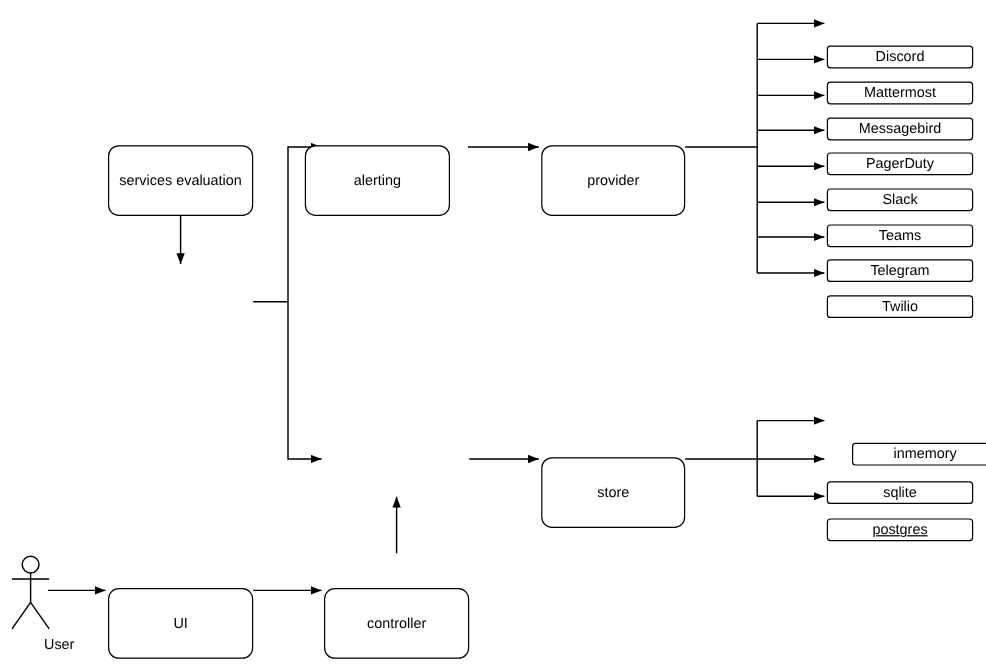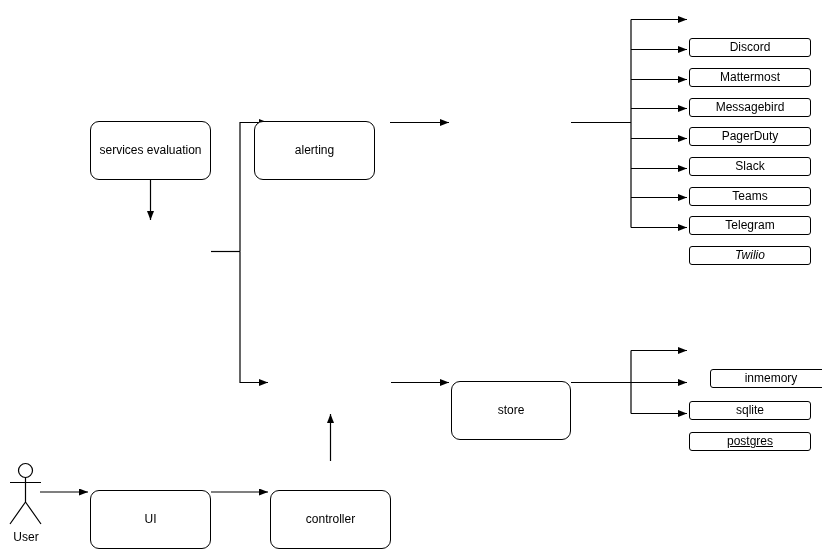--- a/index.html
+++ b/index.html
@@ -43,24 +43,24 @@
     height: 59px;
   }
   .node.leaf {
     width: 122px;
     height: 19px;
     border-radius: 3px;
     padding: 0 4px;
   }
   .actor-label {
     position: absolute;
-    left: 6px;
+    left: 22px;
     top: 530px;
     width: 40px;
-    text-align: center;
+    text-align: right;
     font-size: 12px;
   }
 </style>
 </head>
 <body>
 
 <div id="canvas">
 
   <svg id="edge-layer" viewBox="0 0 822 554" xmlns="http://www.w3.org/2000/svg">
     <defs>
@@ -111,36 +111,37 @@
         <path d="M25.5,477.5 V502 M10,482.5 H41 M25.5,502 L10,524 M25.5,502 L41,524"></path>
       </g>
     </g>
   </svg>
 
   <div class="node big" style="left:90px; top:93px;">services evaluation</div>
 
 
   <div class="node big" style="left:254px; top:93px;">alerting</div>
 
+  <div class="node big" style="left:451px; top:93px; width:120px;">provider</div>
 
 
   <div class="node big" style="left:90px; top:462px;">UI</div>
 
   <div class="node big" style="left:451px; top:353px; width:120px;">store</div>
 
   <div class="node big" style="left:270px; top:462px;">controller</div>
 
   <div class="node leaf" style="left:689px; top:10px;">Discord</div>
   <div class="node leaf" style="left:689px; top:40px;">Mattermost</div>
   <div class="node leaf" style="left:689px; top:99px;">PagerDuty</div>
   <div class="node leaf" style="left:689px; top:70px;">Messagebird</div>
   <div class="node leaf" style="left:689px; top:129px;">Slack</div>
   <div class="node leaf" style="left:689px; top:159px;">Teams</div>
   <div class="node leaf" style="left:689px; top:188px;">Telegram</div>
-  <div class="node leaf" style="left:689px; top:218px;font-style:italic;">Twilio</div>
+  <div class="node leaf" style="left:689px; top:218px;">Twilio</div>
 
   <div class="node leaf" style="left:710px; top:341px;">inmemory</div>
   <div class="node leaf" style="left:689px; top:373px;">sqlite</div>
   <div class="node leaf" style="left:689px; top:404px;text-decoration:underline;">postgres</div>
 
   <div class="actor-label">User</div>
 
 </div>
 
 </body></html>

